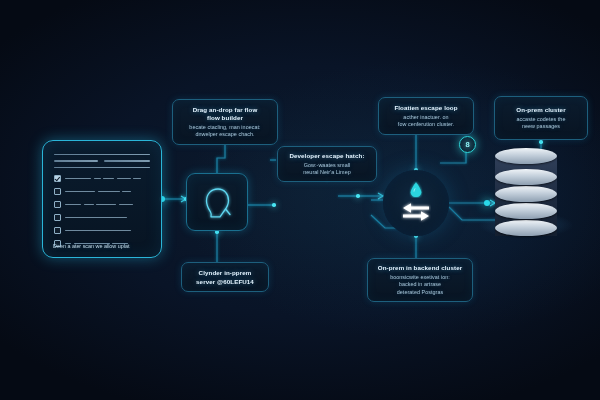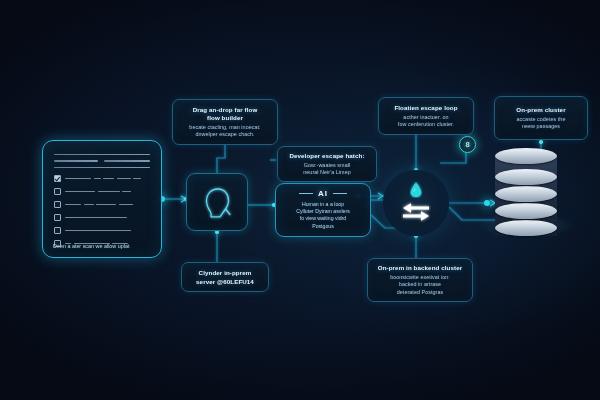--- a/index.html
+++ b/index.html
@@ -265,33 +265,20 @@
   <div id="persona" class="card">
     <svg viewBox="0 0 62 58" width="62" height="58">
       <g fill="none" stroke="#5fd8f2" stroke-width="1.3" filter="url(#gl)" stroke-linecap="round" stroke-linejoin="round">
         <path d="M31,15 C24,15 19.5,20 19.5,27 C19.5,32 22,35.5 23.5,38 C24.5,39.8 24.5,41.5 24,42.8
                  L33,42.8 C34.5,41 36,38.5 37.5,36.5 C40,33.3 41.5,30.5 41.5,26.5 C41.5,20 37.5,15 31,15 Z"></path>
         <path d="M38.5,35 L43,40.5"></path>
       </g>
     </svg>
   </div>
 
-  <div id="ai" class="card">
-    <div class="ailabel">
-      <span class="bar"></span>
-      <span>AI</span>
-      <span class="bar"></span>
-    </div>
-    <div class="aibody">
-      <div>Human in a a loop</div>
-      <div>Cylluter Dytram asvlers</div>
-      <div>fo view waiting vidrd</div>
-      <div>Postgous</div>
-    </div>
-  </div>
 
   <div id="hub">
     <svg class="drop" viewBox="0 0 16 20" width="13" height="17">
       <path d="M8,1 C8,1 14.5,9.5 14.5,13.3 C14.5,17 11.6,19.3 8,19.3 C4.4,19.3 1.5,17 1.5,13.3 C1.5,9.5 8,1 8,1 Z" fill="#2fe0e8" filter="url(#gl)" opacity="0.95"></path>
       <path d="M5.5,12.5 C5.5,10.8 7,8.6 7,8.6" stroke="#d8fbff" stroke-width="1" fill="none" opacity=".8"></path>
     </svg>
     <svg class="swap" viewBox="0 0 30 22" width="30" height="22">
       <g fill="#ffffff" filter="url(#gl)">
         <path d="M2,7 L10,2.2 L10,5.4 L28,5.4 L28,8.6 L10,8.6 L10,11.8 Z"></path>
         <path d="M28,15 L20,19.8 L20,16.6 L2,16.6 L2,13.4 L20,13.4 L20,10.2 Z"></path>

